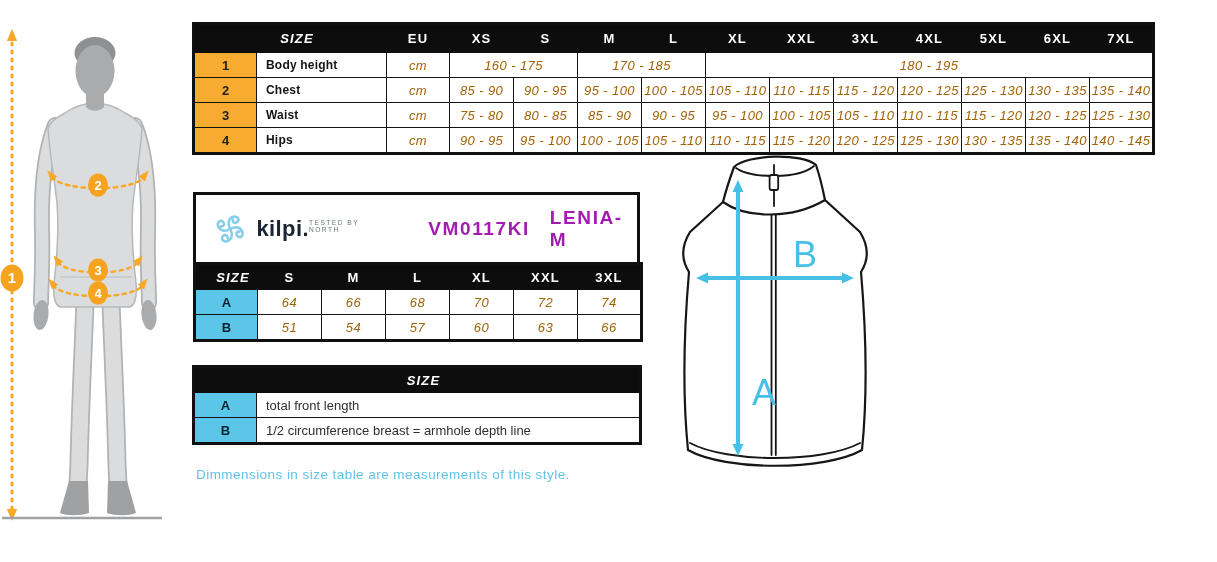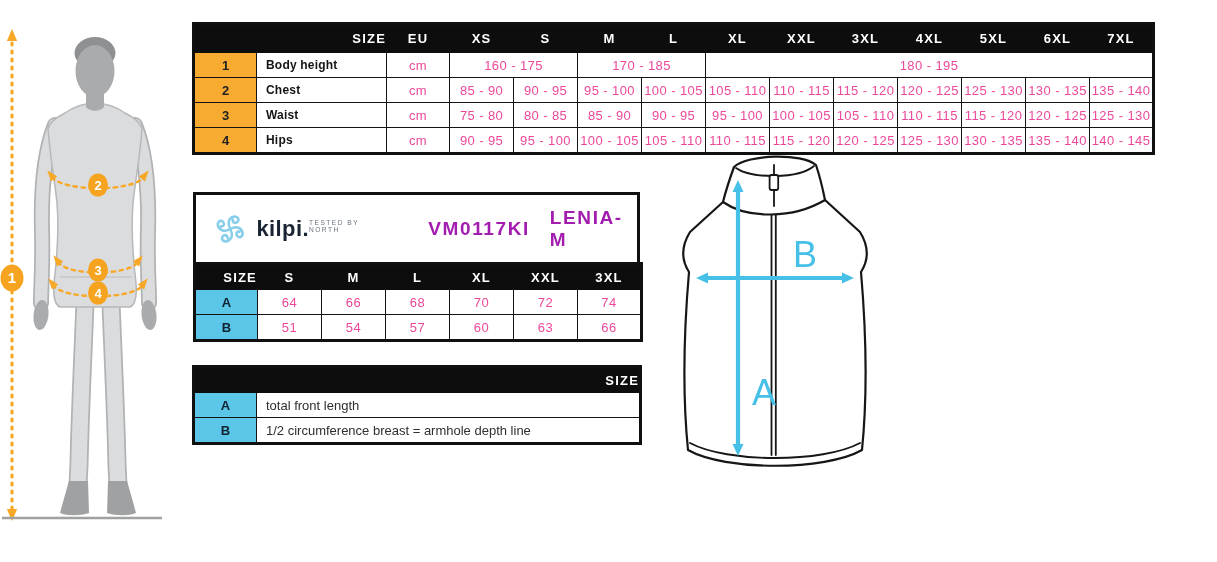--- a/index.html
+++ b/index.html
@@ -6,24 +6,24 @@
   .stage{position:relative;width:1217px;height:562px;background:#fff;overflow:hidden;
          font-family:"Liberation Sans",sans-serif;}
 
   
   table.tbl{border-collapse:collapse;table-layout:fixed;background:#fff;
             border:3px solid #101010;}
   .tbl th,.tbl td{border:1.5px solid #141414;height:24px;text-align:center;
             font-size:13px;padding:0;overflow:hidden;white-space:nowrap;}
   .tbl thead th{background:#0d0d0d;color:#fff;font-weight:700;letter-spacing:1.2px;
             font-size:13px;border-color:#0d0d0d;}
-  th.hd-left{text-align:right;padding-left:13px;}
+  th.hd-left{text-align:center;padding-left:13px;font-style:italic;}
   td.num{background:#F8AB31;font-weight:700;color:#222;}
   td.lbl{text-align:left;padding-left:9px;font-weight:700;color:#141414;font-size:12px;letter-spacing:.2px;}
-  td.unit,td.val{color:#ec4899;letter-spacing:.4px;}
+  td.unit,td.val{color:#a16207;letter-spacing:.4px;font-style:italic;}
   td.ab{background:#5BC6E8;font-weight:700;color:#0f2230;}
   td.desc{text-align:left;padding-left:9px;color:#2f2f31;font-size:13px;}
 
   .top-tbl{position:absolute;left:192px;top:22px;width:960px;}
   .top-tbl thead th{height:27px;}
 
   .product-panel{position:absolute;left:193px;top:192px;width:447px;}
   .logo-box{height:73px;border:3px solid #101010;background:#fff;display:flex;
             align-items:center;box-sizing:border-box;}
   .prod-tbl{width:447px;margin-top:-3px;}
@@ -312,15 +312,16 @@
       <polygon points="83,30 77.5,42 88.5,42"></polygon>
       <polygon points="83,306 77.5,294 88.5,294"></polygon>
       <polygon points="41,128 53,122.5 53,133.5"></polygon>
       <polygon points="199,128 187,122.5 187,133.5"></polygon>
     </g>
     <text x="97" y="255" font-size="36" fill="#47C0E8">A</text>
     <text x="138" y="117" font-size="36" fill="#47C0E8">B</text>
   </svg>
 
   <div class="notes">
+    <div>Dimmensions in size table are measurements of this style.</div>
   </div>
 
 </div>
 
 </body></html>

